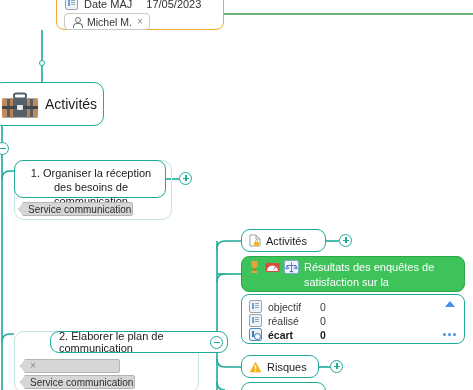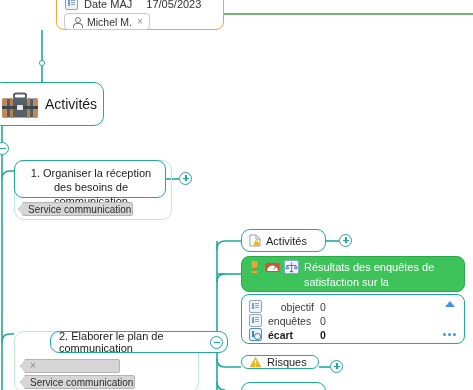--- a/index.html
+++ b/index.html
@@ -88,21 +88,21 @@
   .ico-gear::before{content:"";position:absolute;left:1.5px;top:2px;width:2px;height:6px;
      background:#3d7fb8;}
   .ico-gear::after{content:"";position:absolute;right:0px;bottom:0px;width:5px;height:5px;
      border:1.2px solid #2f74ad;border-radius:50%;background:#fff;}
   .tri-up{position:absolute;right:9px;top:6px;width:0;height:0;
      border-left:5px solid transparent;border-right:5px solid transparent;
      border-bottom:6px solid #4a90e2;}
   .dots{position:absolute;right:8px;bottom:7px;display:flex;gap:2px;}
   .dots i{width:3px;height:3px;background:#4a90e2;border-radius:50%;display:block;}
 
-  .n-risques{left:241px;top:355px;width:78px;height:14px;display:flex;align-items:center;
+  .n-risques{left:241px;top:355px;width:78px;height:23px;display:flex;align-items:center;
      gap:5px;padding-left:7px;box-sizing:border-box;}
   .n-risques .t{font-size:11px;color:#1c1c1c;}
   .n-bottom{left:241px;top:382px;width:85px;height:24px;}
 
   .warn{width:13px;height:12px;position:relative;flex:none;}
   .doc{width:12px;height:13px;position:relative;flex:none;}
 
   
   .btn-pm{position:absolute;width:13px;height:13px;border-radius:50%;background:#fff;
      border:1.3px solid #1faa9a;box-sizing:border-box;}
@@ -227,28 +227,28 @@
         <rect x="0.5" y="0.5" width="14" height="13" rx="1.5" fill="#eef3fb" stroke="#7c9ed4" stroke-width="0.8"></rect>
         <path d="M7.5 2.5v9M3 5.5h9M3.2 5.5 1.7 8.6h3z" fill="none" stroke="#4a6fc4" stroke-width="0.9"></path>
         <path d="M11.8 5.5 10.3 8.6h3z" fill="none" stroke="#4a6fc4" stroke-width="0.9"></path>
         <rect x="5.8" y="11" width="3.4" height="1.2" fill="#4a6fc4"></rect>
       </svg>
     </span>
     <span class="t">Résultats des enquêtes de satisfaction sur la communication</span>
   </div>
 
   <div class="tablebox">
-    <div class="trow" style="top:5px;text-align:right;">
+    <div class="trow" style="top:5px;">
       <span class="ico-list"></span>
       <span class="k">objectif</span>
       <span class="v">0</span>
     </div>
     <div class="trow" style="top:19px;">
       <span class="ico-list"></span>
-      <span class="k">enquêtes</span>
+      <span class="k">réalisé</span>
       <span class="v">0</span>
     </div>
     <div class="trow bold" style="top:33px;">
       <span class="ico-gear"></span>
       <span class="k">écart</span>
       <span class="v">0</span>
     </div>
     <div class="tri-up"></div>
     <div class="dots">
         <i></i>

